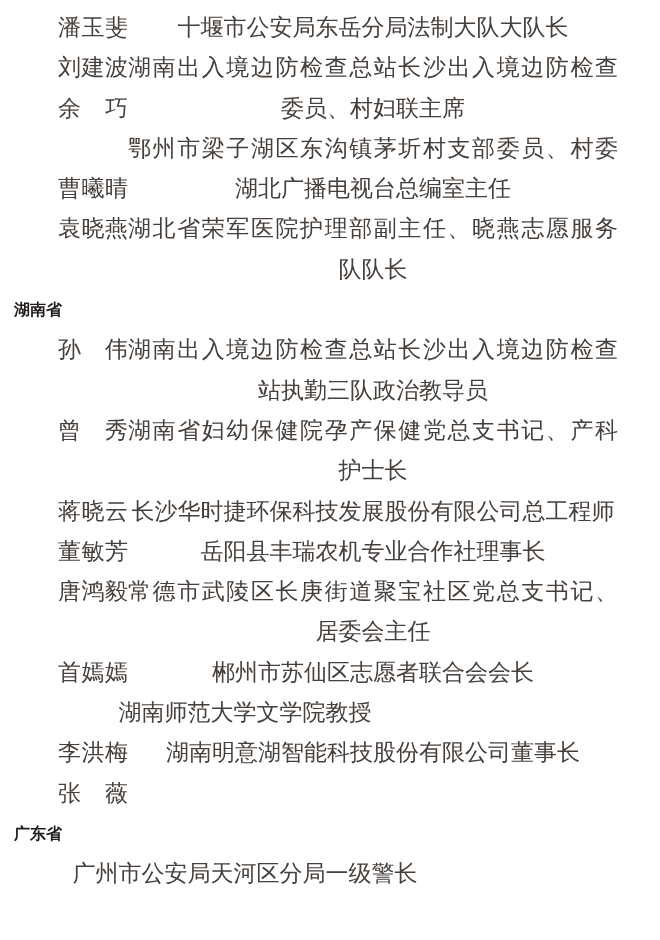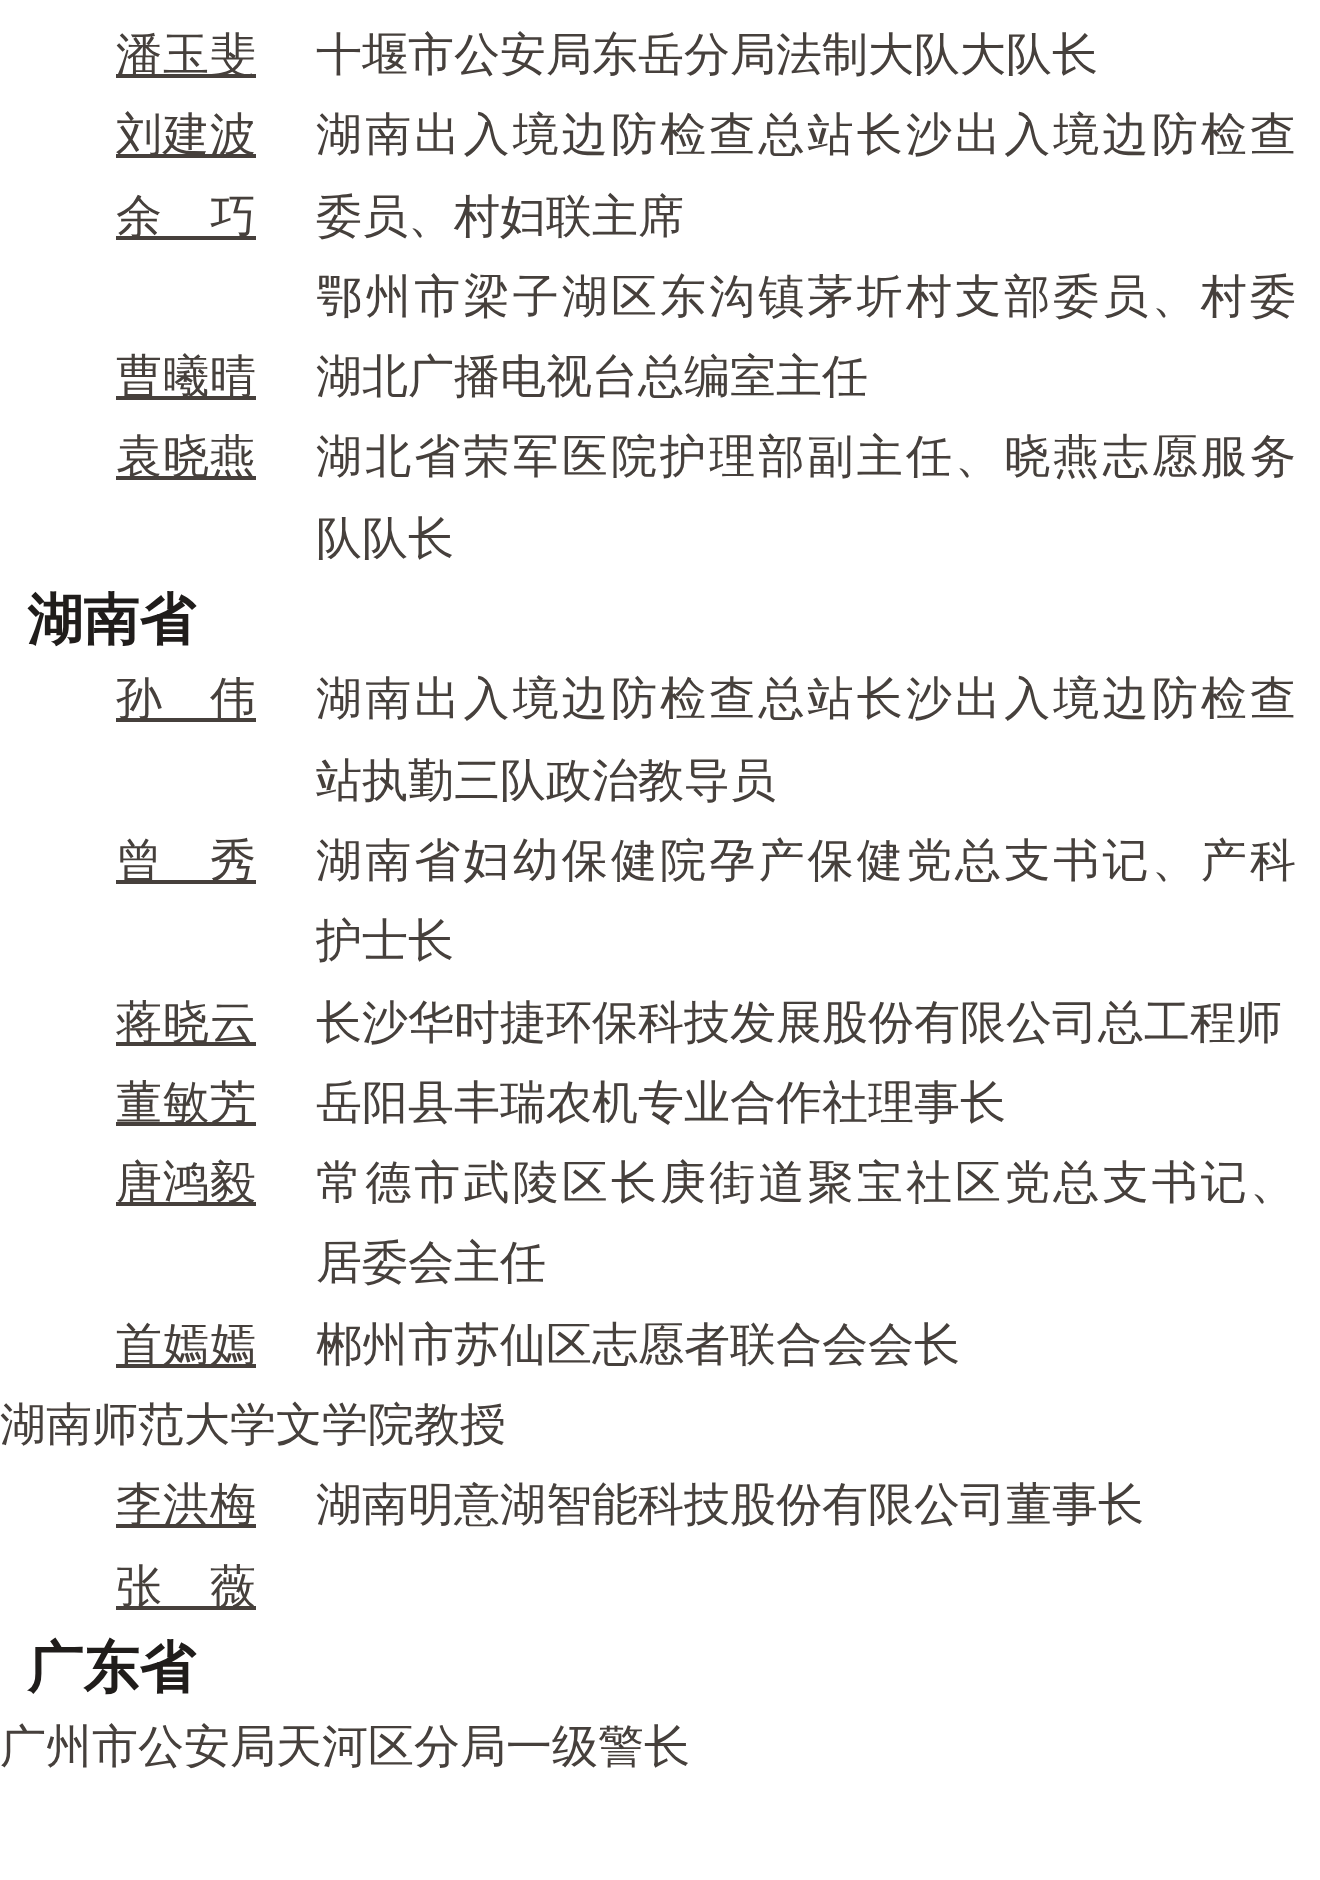--- a/index.html
+++ b/index.html
@@ -21,44 +21,42 @@
   
   .row-entry {
     display: flex;
     align-items: flex-start;
     font-size: 23px;
     line-height: 40.3px;
   }
   .name-cell {
     flex: 0 0 70px;
     margin-left: 58px;
-    margin-right: 30px;
     text-align: justify;
     text-align-last: justify;
     white-space: nowrap;
-    text-decoration: underline;
   }
   .title-cell {
     flex: 0 0 490px;
     max-width: 490px;
   }
   .title-line {
-    text-align: left;
+    text-align: center;
   }
   
   .title-line.fill {
     text-align: justify;
     text-align-last: justify;
     text-justify: inter-character;
   }
   
   .row-section {
     font-family: "Liberation Sans", "DejaVu Sans", sans-serif;
     font-weight: 700;
-    font-size: 28px;
+    font-size: 16px;
     line-height: 40.3px;
     padding-left: 14px;
     color: #201d1b;
   }
 </style>
 </head>
 <body>
 
 <div class="page">
     <div class="row-entry">

